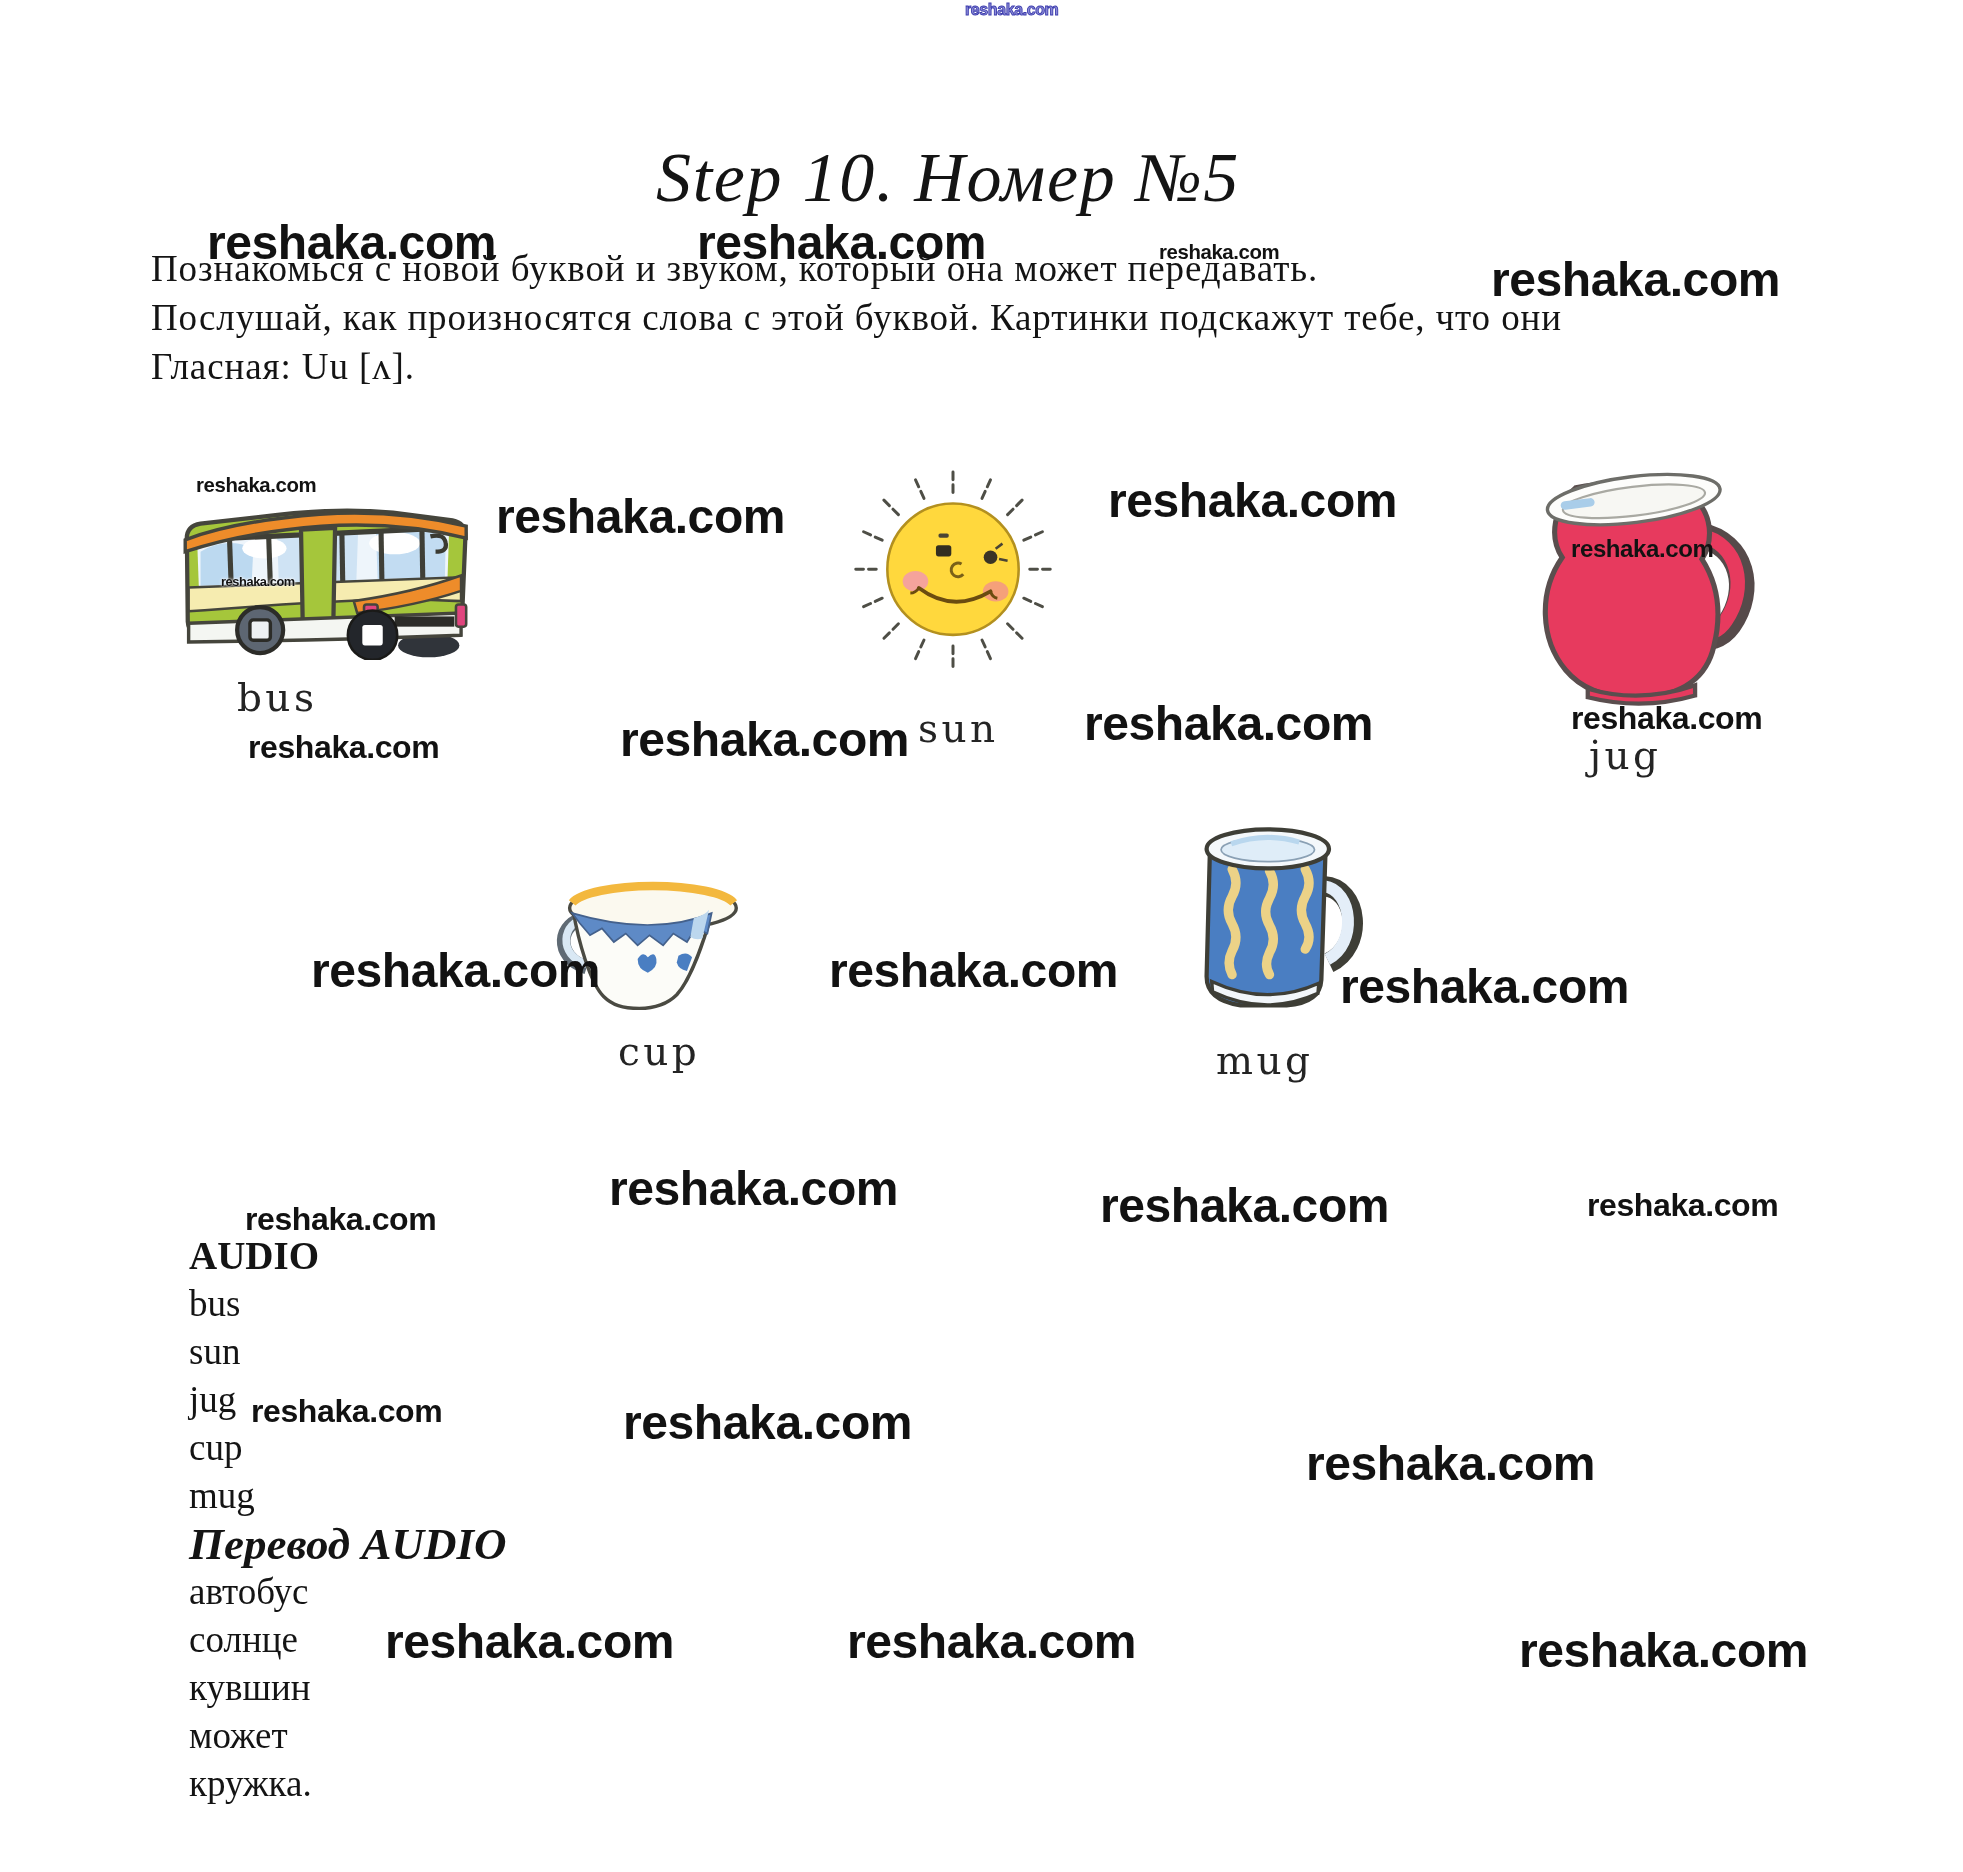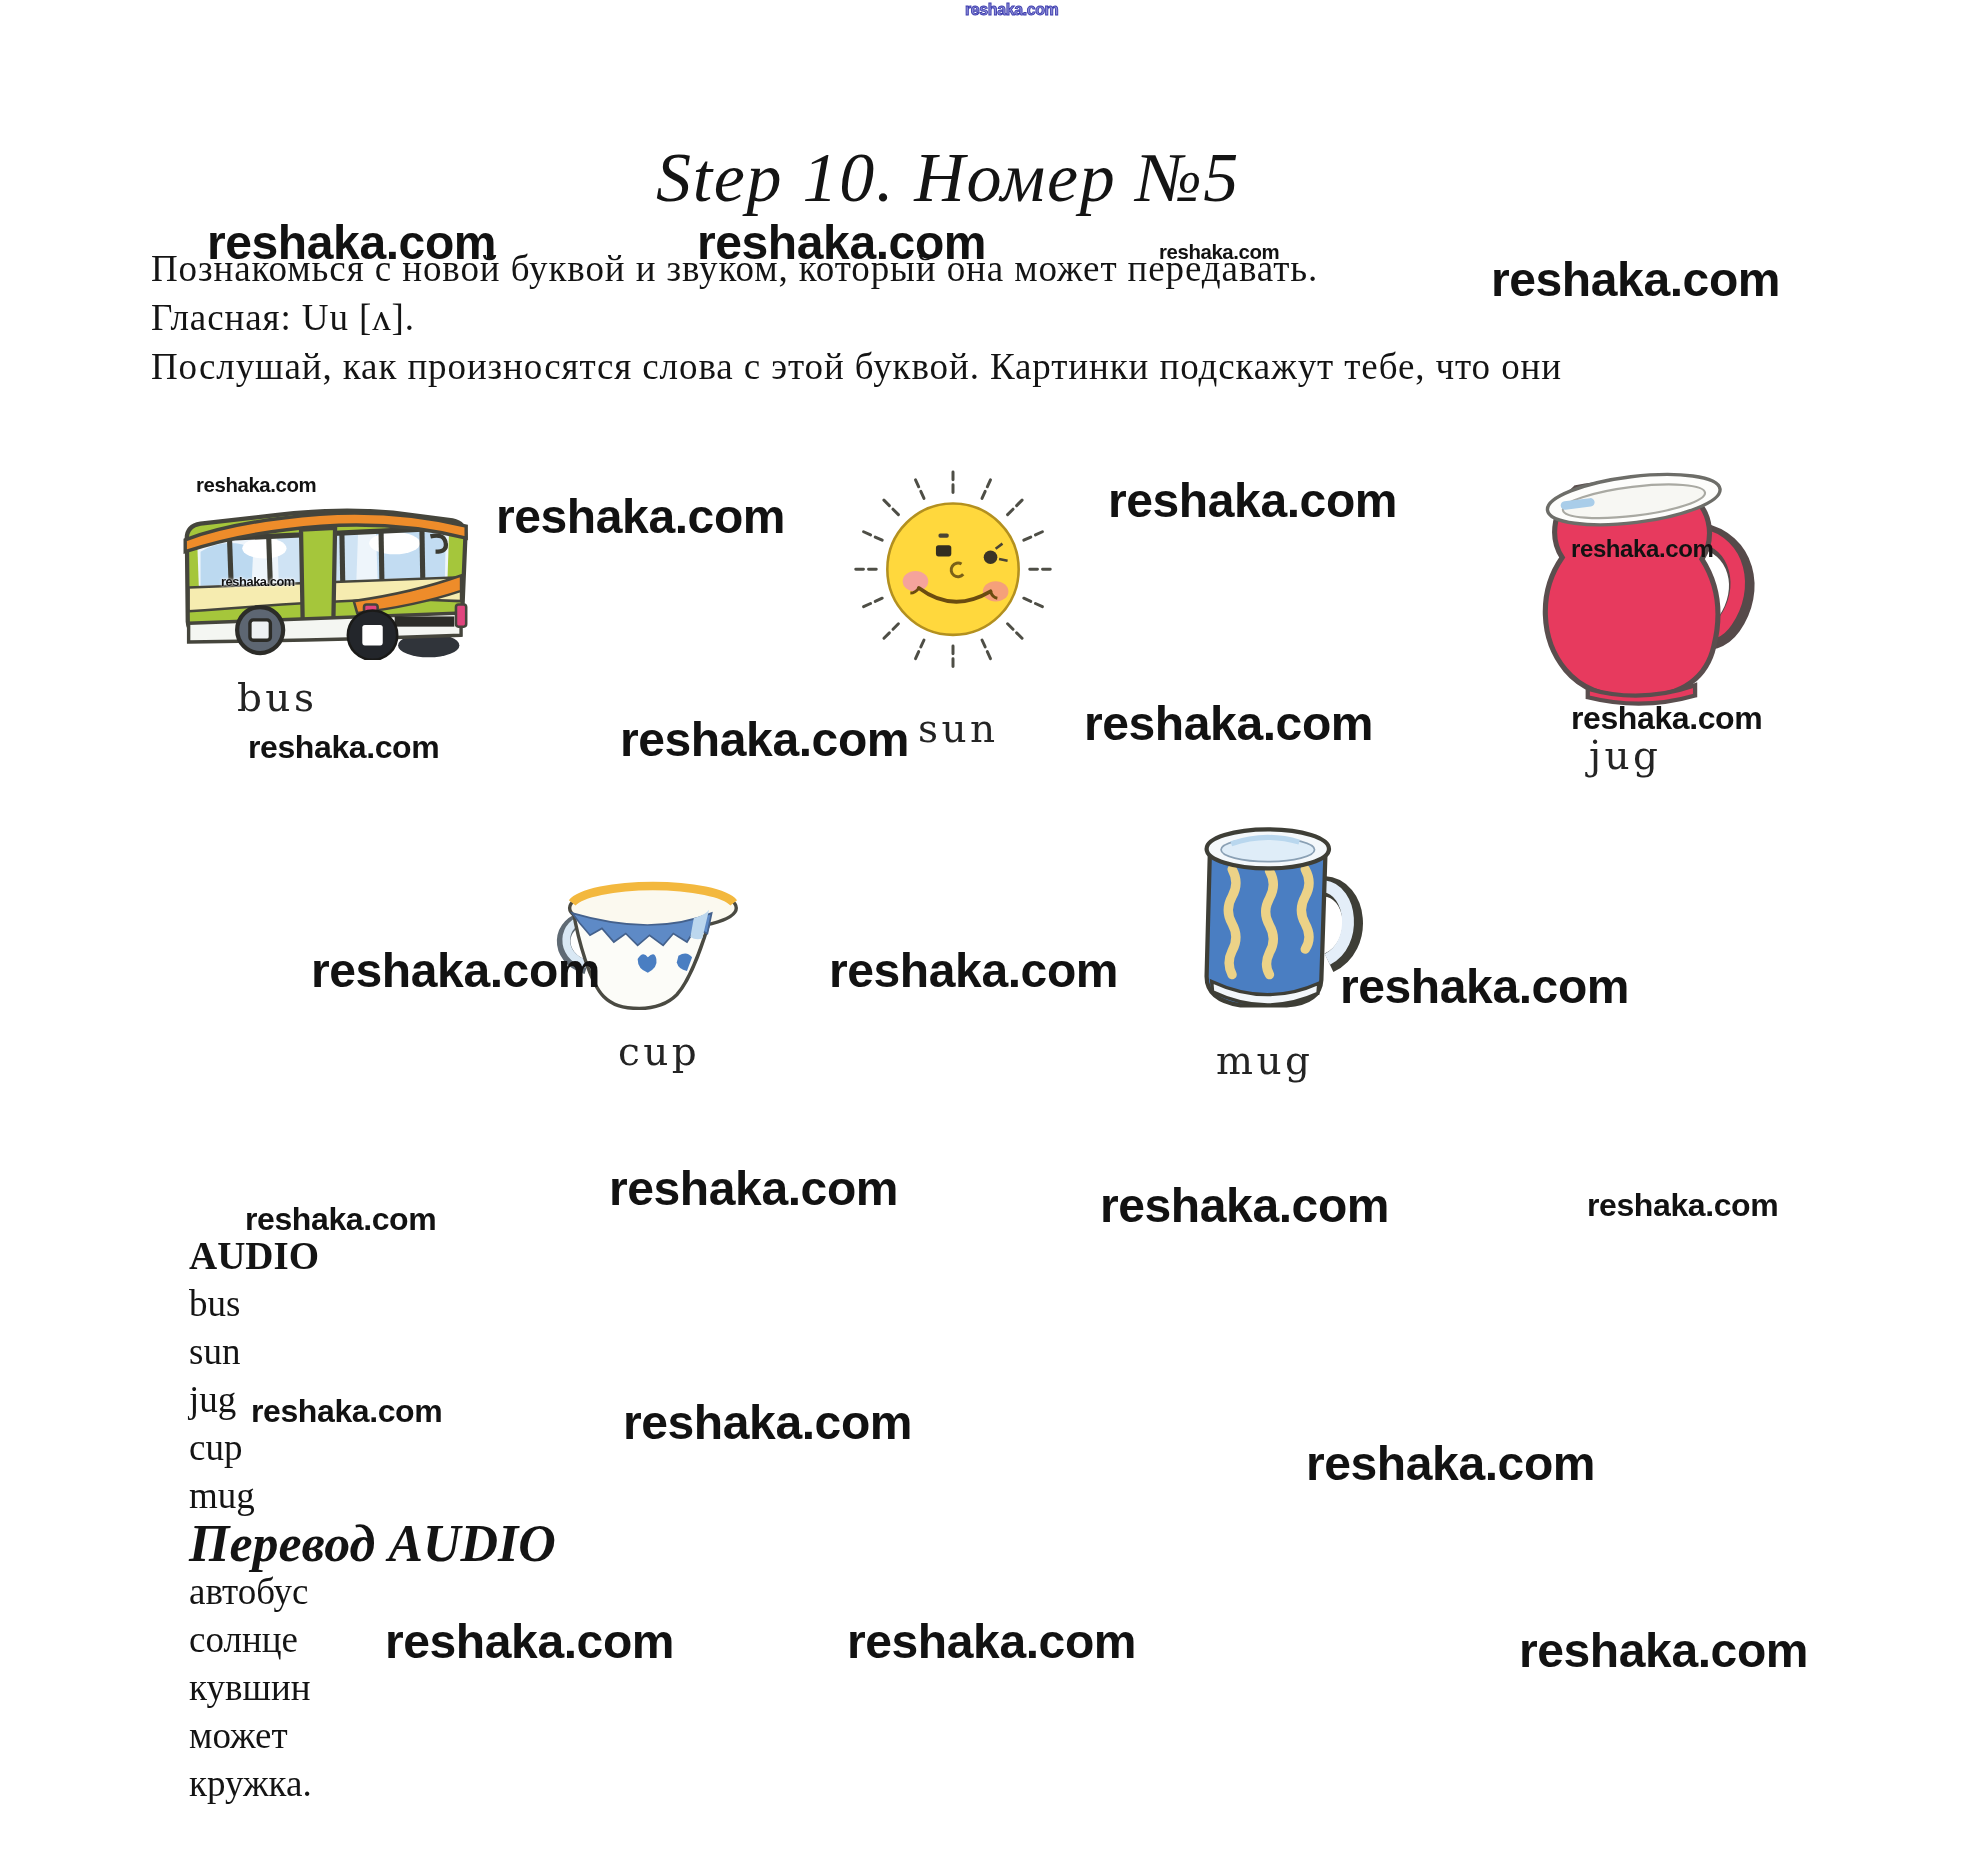--- a/index.html
+++ b/index.html
@@ -26,40 +26,40 @@
   .pic-label{position:absolute;font-family:"DejaVu Serif",serif;font-size:39px;
              letter-spacing:3.4px;color:#242424;line-height:1;z-index:2;white-space:nowrap;}
 
   #solution-heading{position:absolute;left:859px;top:1131px;font-size:56px;
                     letter-spacing:5.1px;white-space:nowrap;z-index:2;}
 
   #solution-block{position:absolute;left:152px;top:1232px;font-size:37px;
                   line-height:48px;z-index:2;white-space:nowrap;margin-left:37px;}
   .sol-line{display:block;}
   .sol-bold{font-weight:bold;font-size:39px;}
-  .sol-bold-italic{font-weight:bold;font-style:italic;font-size:52px;}
+  .sol-bold-italic{font-weight:bold;font-style:italic;font-size:45px;}
 </style>
 </head>
 <body>
 
 <div class="page">
 
   <span class="wm blue" style="left:937px;top:1.7px">reshaka.com</span>
 
   <div id="title">Step 10. Номер №5</div>
 
   <span class="wm big" style="left:179px;top:219px">reshaka.com</span>
   <span class="wm big" style="left:669px;top:219px">reshaka.com</span>
   <span class="wm sm" style="left:1131px;top:242px">reshaka.com</span>
   <span class="wm big" style="left:1463px;top:256px">reshaka.com</span>
 
   <div id="intro">
     <span class="sol-line">Познакомься с новой буквой и звуком, который она может передавать.</span>
+    <span class="sol-line">Послушай, как произносятся слова с этой буквой. Картинки подскажут тебе, что они</span>
     <span class="sol-line">Гласная: Uu [ʌ].</span>
-    <span class="sol-line">Послушай, как произносятся слова с этой буквой. Картинки подскажут тебе, что они</span>
   </div>
 
   <svg class="pic" style="left:175px;top:492px;width:298px;height:168px" viewBox="0 0 350 197">
     <ellipse cx="298" cy="180" rx="36" ry="14" fill="#30343a"></ellipse>
     <path d="M14 58 Q12 40 30 37 L118 27 Q190 18 256 24 L326 33 Q342 36 341 54 L337 150 Q336 164 320 165 L42 170 Q16 170 15 152 Z" fill="#a5c63b" stroke="#45453c" stroke-width="5"></path>
     <path d="M26 56 L322 42 L320 104 L28 112 Z" fill="#eef5fb"></path>
     <path d="M30 70 Q60 52 92 66 L90 108 L30 110 Z" fill="#bcd9f0"></path>
     <path d="M120 52 Q170 40 215 48 L213 104 L122 108 Z" fill="#cfe3f4"></path>
     <path d="M236 46 Q280 40 318 52 L317 100 L238 102 Z" fill="#c2dcf2"></path>
     <ellipse cx="105" cy="66" rx="26" ry="12" fill="#ffffff"></ellipse>

